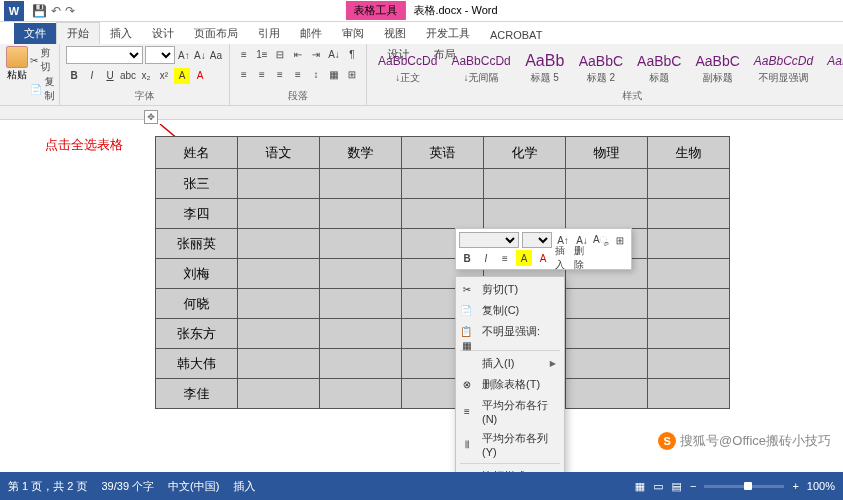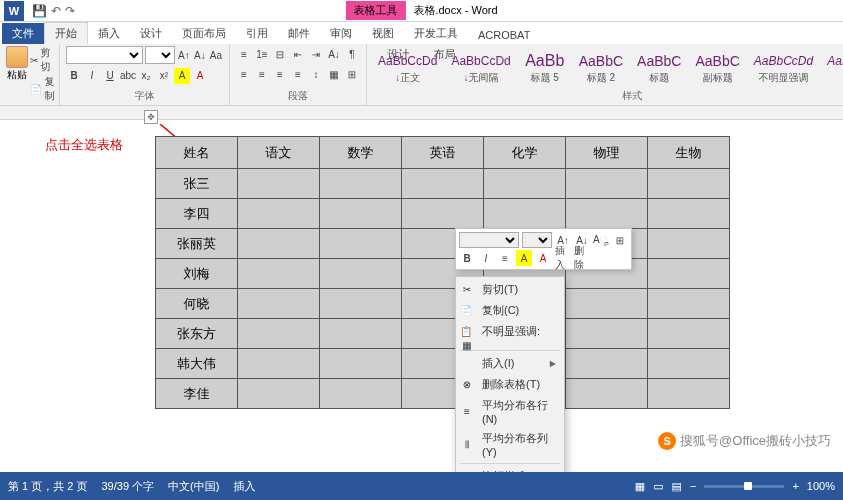--- a/index.html
+++ b/index.html
@@ -4,21 +4,21 @@
 <style>
 *{margin:0;padding:0;box-sizing:border-box;font-family:"Microsoft YaHei","Segoe UI",sans-serif}
 body{background:#fff;width:843px;height:500px;overflow:hidden;position:relative;font-size:11px}
 .titlebar{height:22px;background:#fff;display:flex;align-items:center;border-bottom:1px solid #d4d4d4}
 .word-icon{width:20px;height:20px;background:#2b579a;color:#fff;display:flex;align-items:center;justify-content:center;font-weight:bold;font-size:11px;margin:0 4px}
 .qat{display:flex;gap:4px;align-items:center;margin-left:4px}
 .qat span{color:#666;font-size:12px}
 .title-center{position:absolute;left:50%;transform:translateX(-50%);display:flex;align-items:center;gap:8px}
 .tool-tab{background:#ec4899;padding:2px 8px;font-size:11px}
 .sub-tabs{position:absolute;left:50%;transform:translateX(-50%);top:22px;display:flex;gap:4px}
-.tabs{height:22px;background:#fff;display:flex;align-items:flex-end;padding-left:2px;position:relative}
+.tabs{height:22px;background:#fff;display:flex;align-items:flex-end;padding-left:14px;position:relative}
 .tab{padding:3px 10px;font-size:11px;color:#444;cursor:pointer}
 .tab.file{background:#2b579a;color:#fff}
 .tab.active{border:1px solid #d4d4d4;border-bottom:none;background:#f1f1f1}
 .tab.contextual{color:#444}
 .ribbon{height:62px;background:#f1f1f1;border-bottom:1px solid #d4d4d4;display:flex;font-size:10px}
 .group{border-right:1px solid #d4d4d4;padding:2px 6px;display:flex;flex-direction:column;justify-content:space-between;position:relative}
 .group-label{text-align:center;color:#666;font-size:10px;padding-top:2px}
 .clipboard{width:60px}
 .clip-main{display:flex;gap:2px}
 .paste-btn{display:flex;flex-direction:column;align-items:center;width:28px}

